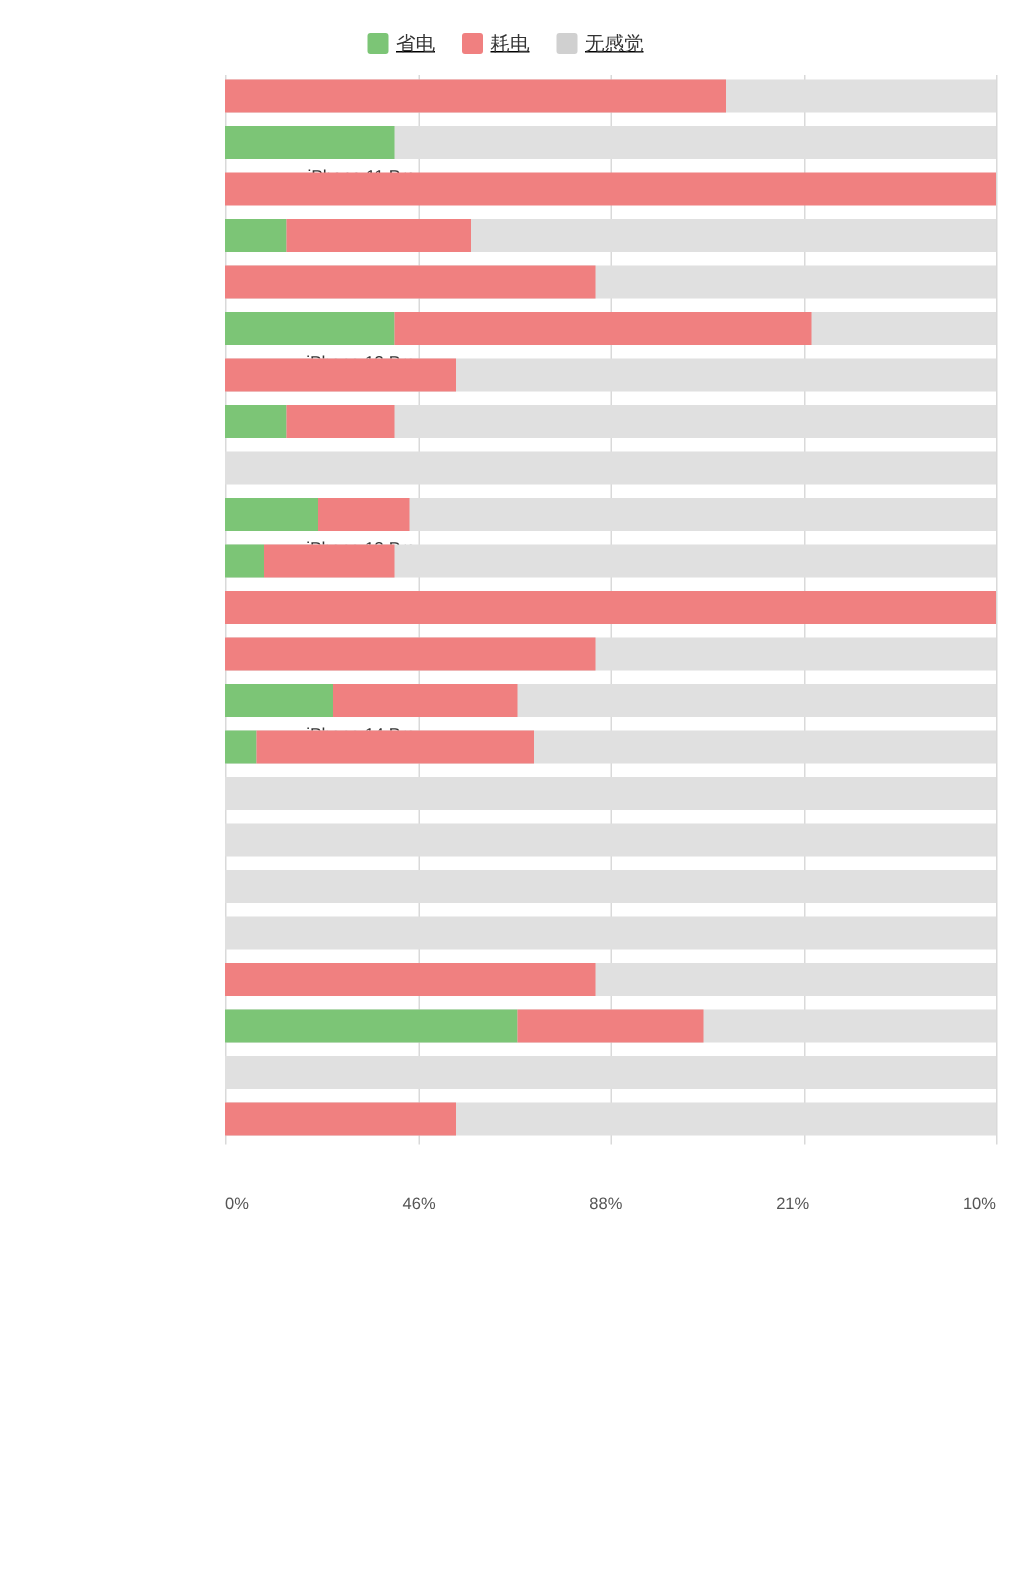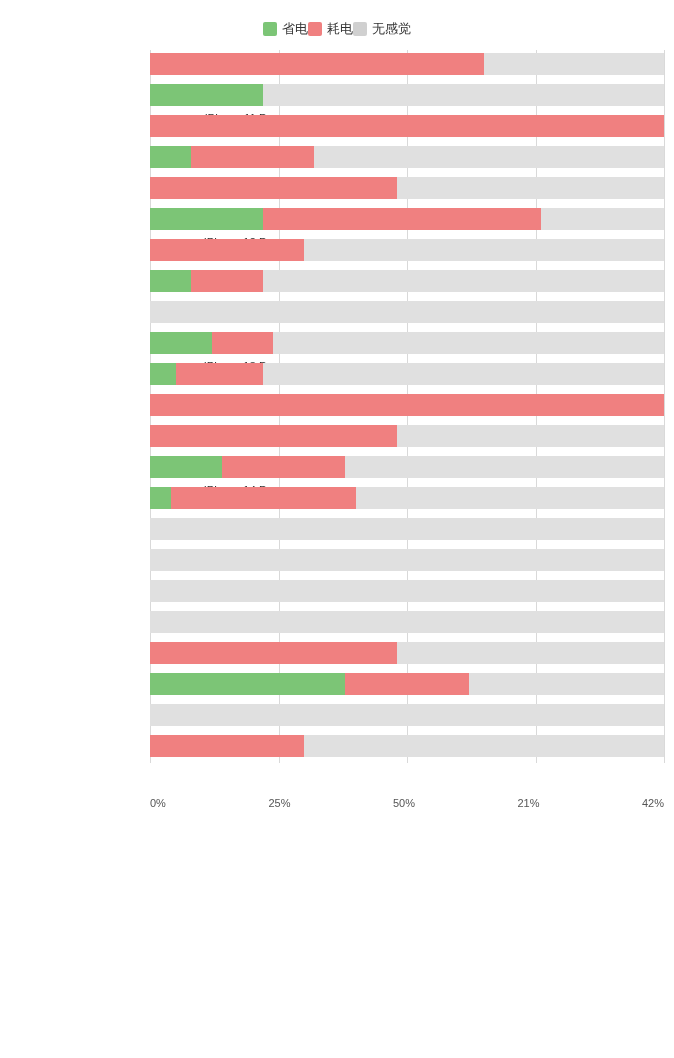--- a/index.html
+++ b/index.html
@@ -12,20 +12,22 @@
     }
     .chart-container {
       width: 654px;
       padding: 10px 0;
     }
     .legend {
       display: flex;
       align-items: center;
       justify-content: center;
       margin-bottom: 12px;
+      gap: 18px;
+      text-decoration: underline;
     }
     .legend-item {
       display: flex;
       align-items: center;
       gap: 5px;
       font-size: 13px;
       color: #333;
     }
     .legend-dot {
       width: 14px;
@@ -265,18 +267,18 @@
           <div class="bar-label">iPhone XS Max</div>
           <div class="bar-track">
             <div class="bar-pink" style="width: 30%;"></div>
           </div>
         </div>
       </div>
   </div>
 
   <div class="x-axis">
     <span class="x-label">0%</span>
-    <span class="x-label">25%</span>
-    <span class="x-label">50%</span>
+    <span class="x-label">46%</span>
+    <span class="x-label">88%</span>
     <span class="x-label">21%</span>
-    <span class="x-label">42%</span>
+    <span class="x-label">10%</span>
   </div>
 </div>
 
 </body></html>

